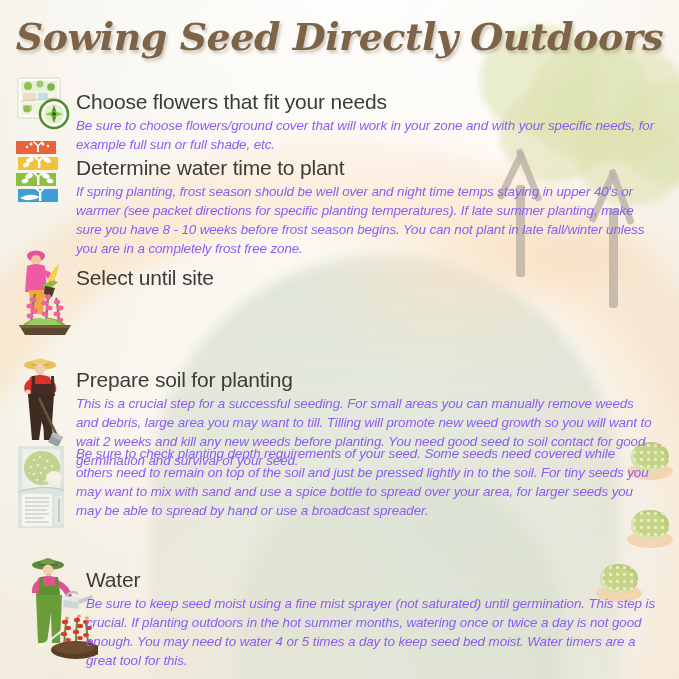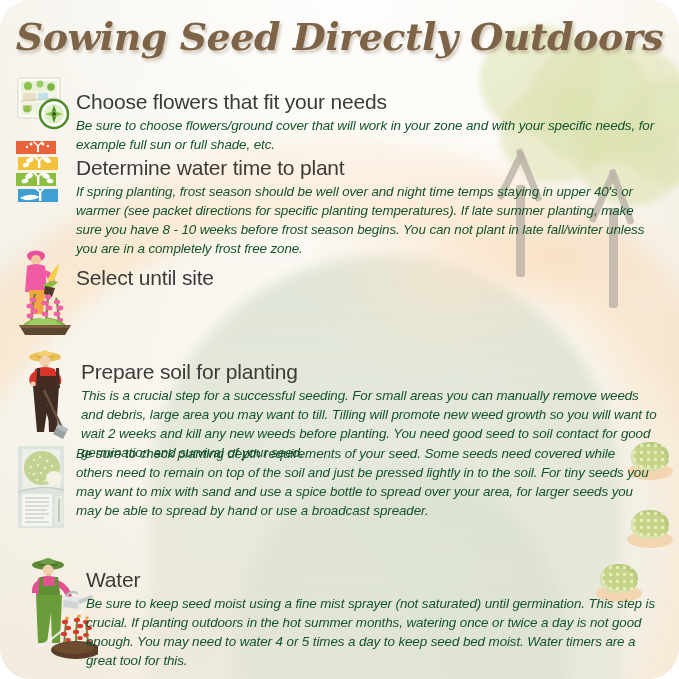--- a/index.html
+++ b/index.html
@@ -7,21 +7,20 @@
     padding: 0;
     background: #ffffff;
   }
   #poster {
     position: relative;
     width: 679px;
     height: 679px;
     overflow: hidden;
     background: #f7f2e9;
     font-family: "Liberation Sans", sans-serif;
-    border-radius: 31px;
   }
 
   
   .bg-base {
     position: absolute; inset: 0;
     background:
       linear-gradient(105deg,
         #f3f0e6 0%,
         #f7f4ec 18%,
         #fbf8f2 40%,
@@ -170,21 +169,21 @@
     line-height: 1.18;
     letter-spacing: -0.2px;
     margin: 16px 0 1px 0;
     white-space: nowrap;
   }
   .s-body {
     font-family: "Liberation Sans", sans-serif;
     font-style: italic;
     font-size: 13.4px;
     line-height: 1.42;
-    color: #14532d;
+    color: #8b5cf6;
     margin: 0;
     letter-spacing: -0.1px;
   }
 
   
   .ic-fig { display:block; }
 </style>
 </head>
 <body>
 
@@ -338,21 +337,21 @@
 
         <path d="M5 75 l52 0 l-6 10 l-40 0 z" fill="#5d4630"></path>
         <path d="M5 75 l52 0 l-2 3 l-48 0 z" fill="#7b5c3f"></path>
       </svg>
     </div>
     <div class="texts" style="width:578px;">
       <p class="s-head">Select until site</p>
     </div>
   </div>
 
-  <div class="section" style="left:14px; top:344px; width:650px;justify-content:center;">
+  <div class="section" style="left:14px; top:352px; width:650px;">
     <div class="icon-slot" style="width:62px;">
       <svg class="ic-fig" width="58" height="96" viewBox="0 0 58 96">
 
         <ellipse cx="26" cy="13" rx="16" ry="5" fill="#e8c157"></ellipse>
         <path d="M17 12 q9 -11 18 0 z" fill="#f0cf6e"></path>
         <path d="M17 12 q9 3 18 0" stroke="#d4a93e" stroke-width="1.6" fill="none"></path>
 
         <circle cx="26" cy="17" r="5.4" fill="#f2cfae"></circle>
         <rect x="24" y="21" width="5" height="4" fill="#e8bf9a"></rect>
 

